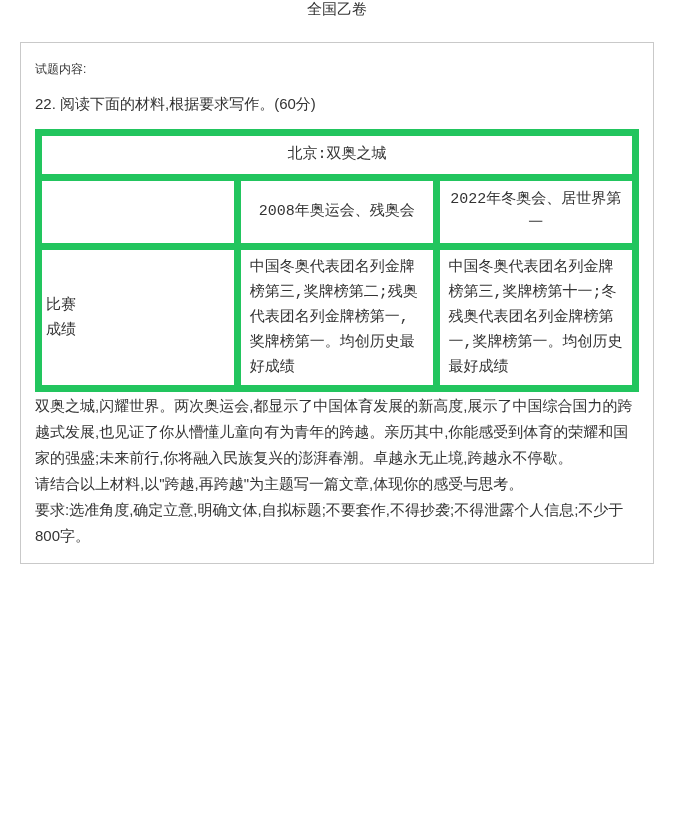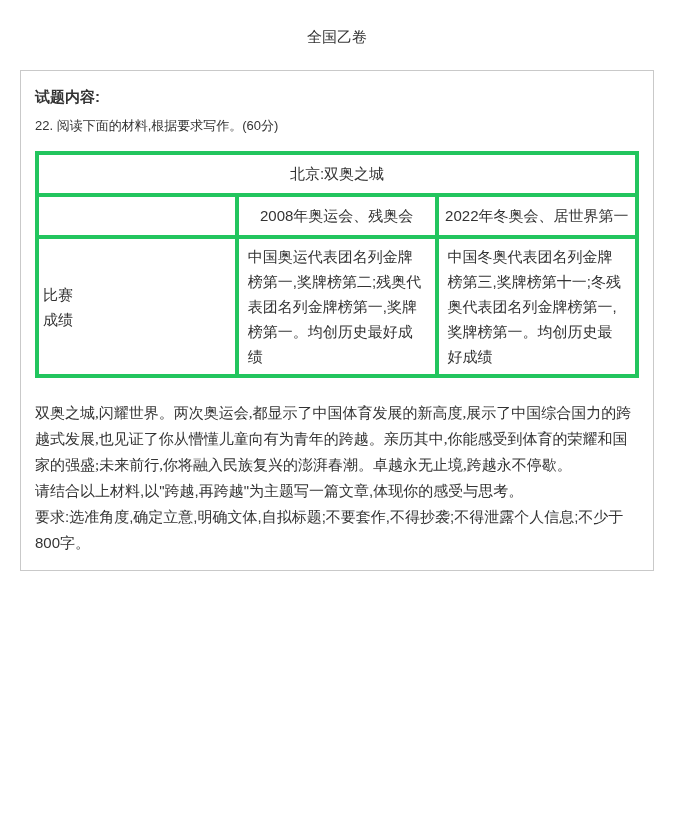--- a/index.html
+++ b/index.html
@@ -10,49 +10,49 @@
     font-family: "Liberation Sans", "DejaVu Sans", sans-serif;
     color: #333333;
   }
   .page {
     width: 674px;
     background: #ffffff;
   }
   .page-title {
     text-align: center;
     font-size: 15px;
-    padding-top: 28px;
     line-height: 18px;
     color: #333333;
   }
   .content-box {
     margin: 24px 20px 0 20px;
     border: 1px solid #c9c9c9;
     padding: 13px 14px 14px 14px;
   }
   .box-header {
-    font-weight: bold;
-    font-size: 15px;
+    font-weight: normal;
+    font-size: 12px;
     line-height: 26px;
   }
   .question-line {
-    font-size: 13px;
+    font-size: 15px;
     line-height: 26px;
-    margin-top: 3px;
+    margin-top: 9px;
   }
   table.olympics {
     border-collapse: collapse;
     width: 100%;
     margin-top: 12px;
     font-size: 15px;
     table-layout: fixed;
   }
   table.olympics td {
-    border: 4px solid #22c55e;
+    border: 7px solid #22c55e;
     vertical-align: middle;
+    font-family: Liberation Mono, monospace;
   }
   td.t-title {
     text-align: center;
     padding: 7px 6px;
     line-height: 24px;
   }
   td.t-colhead {
     text-align: center;
     padding: 7px 6px;
     line-height: 24px;
@@ -66,22 +66,21 @@
     padding: 5px 9px;
     line-height: 25px;
     text-align: left;
   }
   .body-text p {
     font-size: 15px;
     line-height: 26px;
     margin: 0;
   }
   .body-text p.first {
-    margin-top: 22px;
-    font-family: Liberation Serif, serif;
+    margin-top: 1px;
   }
 </style>
 </head>
 <body>
 
 <div class="page">
 
   <div class="page-title">全国乙卷</div>
 
   <div class="content-box">
@@ -101,21 +100,21 @@
           <td class="t-title" colspan="3">北京:双奥之城</td>
         </tr>
         <tr>
           <td class="t-label"></td>
           <td class="t-colhead">2008年奥运会、残奥会</td>
           <td class="t-colhead">2022年冬奥会、居世界第一</td>
         </tr>
         <tr>
           <td class="t-label">比赛
 成绩</td>
-          <td class="t-cell">中国奥运代表团名列金牌榜第一,奖牌榜第二;残奥代表团名列金牌榜第一,奖牌榜第一。均创历史最好成绩</td>
+          <td class="t-cell">中国冬奥代表团名列金牌榜第三,奖牌榜第二;残奥代表团名列金牌榜第一,奖牌榜第一。均创历史最好成绩</td>
           <td class="t-cell">中国冬奥代表团名列金牌榜第三,奖牌榜第十一;冬残奥代表团名列金牌榜第一,奖牌榜第一。均创历史最好成绩</td>
         </tr>
       </tbody>
     </table>
 
     <div class="body-text">
       <p class="first">双奥之城,闪耀世界。两次奥运会,都显示了中国体育发展的新高度,展示了中国综合国力的跨越式发展,也见证了你从懵懂儿童向有为青年的跨越。亲历其中,你能感受到体育的荣耀和国家的强盛;未来前行,你将融入民族复兴的澎湃春潮。卓越永无止境,跨越永不停歇。</p>
       <p>请结合以上材料,以"跨越,再跨越"为主题写一篇文章,体现你的感受与思考。</p>
       <p>要求:选准角度,确定立意,明确文体,自拟标题;不要套作,不得抄袭;不得泄露个人信息;不少于800字。</p>
     </div>

